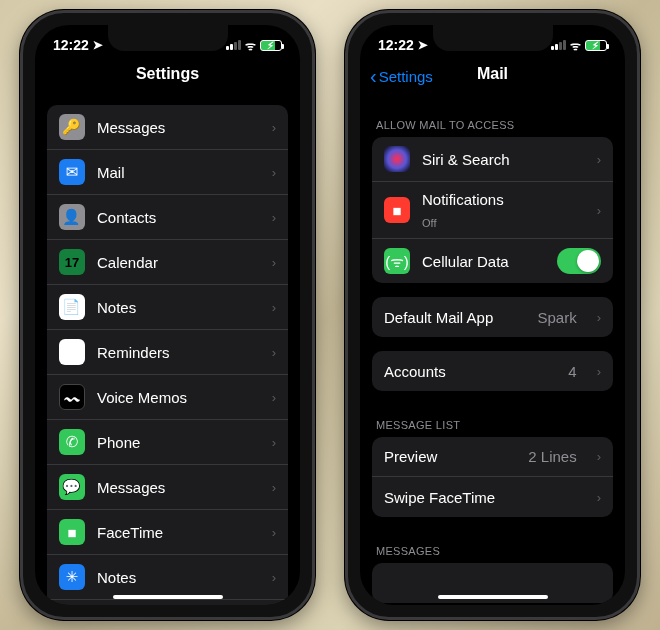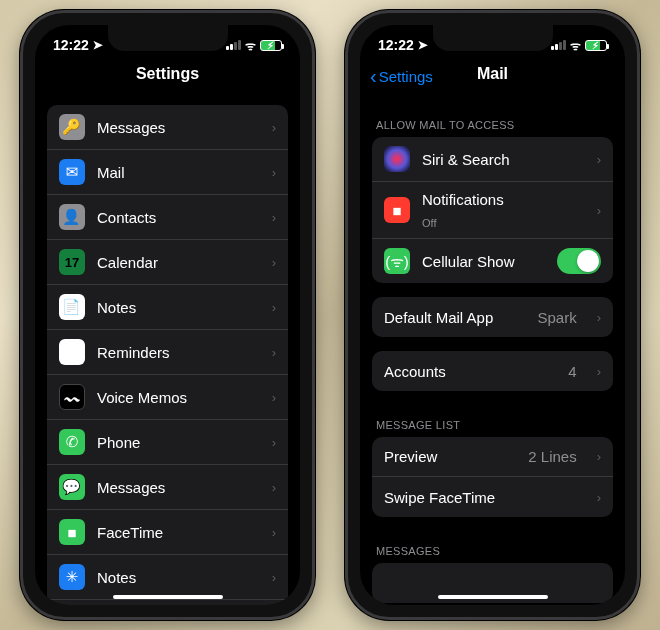--- a/index.html
+++ b/index.html
@@ -243,21 +243,21 @@
       <div class="icon ic-notifications">■</div>
       <div style="flex:1">
         <div class="label" style="flex:none">Notifications</div>
               <div class="sub">Off</div>
       </div>
       <span class="chevron">›</span>
     </div>
           <div class="row">
       <div class="icon ic-cellular">(ᯤ)</div>
       <div style="flex:1">
-        <div class="label" style="flex:none">Cellular Show</div>
+        <div class="label" style="flex:none">Cellular Data</div>
       </div>
       <div class="toggle on">
               <div class="knob"></div>
             </div>
     </div>
         </div>
 
       <div class="group tight">
         <div class="row">
           <span class="label">Default Mail App</span>

